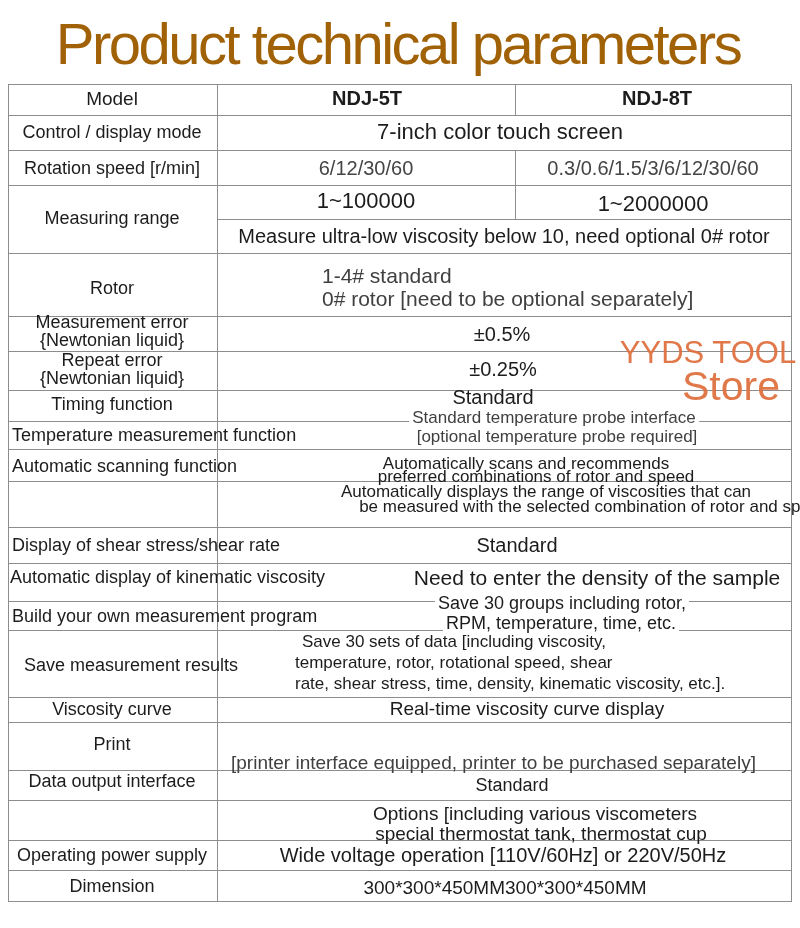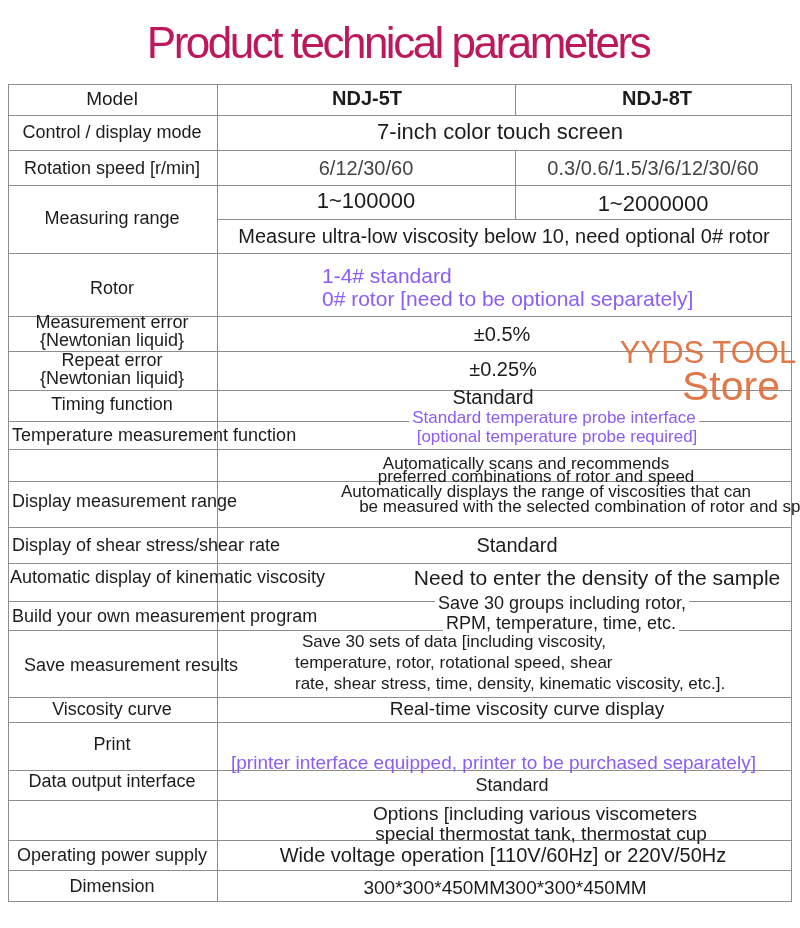--- a/index.html
+++ b/index.html
@@ -1,29 +1,29 @@
 <!DOCTYPE html>
 <html><head>
 <meta charset="utf-8">
 <style>
   html,body{margin:0;padding:0;background:#ffffff;}
   #page{position:relative;width:800px;height:928px;background:#ffffff;overflow:hidden;
         font-family:"Liberation Sans","DejaVu Sans",sans-serif;}
   #title{position:absolute;left:398px;top:43px;transform:translate(-50%,-50%);
-         font-size:44px;letter-spacing:-2.5px;color:#be185d;white-space:nowrap;z-index:2;text-align:center;}
+         font-size:58px;letter-spacing:-2.5px;color:#a16207;white-space:nowrap;z-index:2;text-align:center;}
   #tbl{position:absolute;left:8px;top:84px;width:784px;height:818px;}
   .hl{position:absolute;height:1px;background:#8d8d8d;left:0;width:784px;z-index:1;}
   .vl{position:absolute;width:1px;background:#8d8d8d;z-index:1;}
   .t{position:absolute;white-space:nowrap;color:#1c1c1c;z-index:2;line-height:1.05;}
   .c{transform:translate(-50%,-50%);text-align:center;}
   .l{transform:translateY(-50%);}
   .s17{font-size:17px;}.s18{font-size:18px;}.s19{font-size:19px;}
   .s20{font-size:20px;}.s21{font-size:21px;}.s22{font-size:22px;}
   .b{font-weight:bold;}
-  .red{color:#8b5cf6;}
+  .red{color:#404040;}
   .grey{color:#454545;}
   .wbg{background:#ffffff;padding:0 3px;z-index:3;}
   #wm{z-index:4;color:#df7140;font-size:31px;opacity:.95;}
 </style>
 </head>
 <body>
 
 <div id="page">
 
   <div id="title">Product technical parameters</div>
@@ -88,24 +88,24 @@
     <span class="t c s18" style="left:104px;top:294px;">{Newtonian liquid}</span>
     <span class="t c s20" style="left:495px;top:285px;">±0.25%</span>
 
     <span class="t c s18" style="left:104px;top:320px;">Timing function</span>
     <span class="t c s20" style="left:485px;top:313px;">Standard</span>
 
     <span class="t l s18" style="left:4px;top:351px;">Temperature measurement function</span>
     <span class="t c s17 red wbg" style="left:546px;top:334px;">Standard temperature probe interface</span>
     <span class="t c s17 red wbg" style="left:549px;top:353px;">[optional temperature probe required]</span>
 
+    <span class="t l s18" style="left:4px;top:382px;">Automatic scanning function</span>
     <span class="t c s17" style="left:518px;top:380px;">Automatically scans and recommends</span>
     <span class="t c s17" style="left:528px;top:393px;">preferred combinations of rotor and speed</span>
 
-    <span class="t l s18" style="left:4px;top:417px;">Display measurement range</span>
     <span class="t c s17" style="left:538px;top:408px;">Automatically displays the range of viscosities that can</span>
     <span class="t c s17" style="left:545px;top:423px;margin-left:41px;">be measured with the selected combination of rotor and speed</span>
 
     <span class="t l s18" style="left:4px;top:461px;">Display of shear stress/shear rate</span>
     <span class="t c s20" style="left:509px;top:461px;">Standard</span>
 
     <span class="t l s18" style="left:2px;top:493px;">Automatic display of kinematic viscosity</span>
     <span class="t c s21" style="left:589px;top:494px;">Need to enter the density of the sample</span>
 
     <span class="t l s18" style="left:4px;top:532px;">Build your own measurement program</span>

